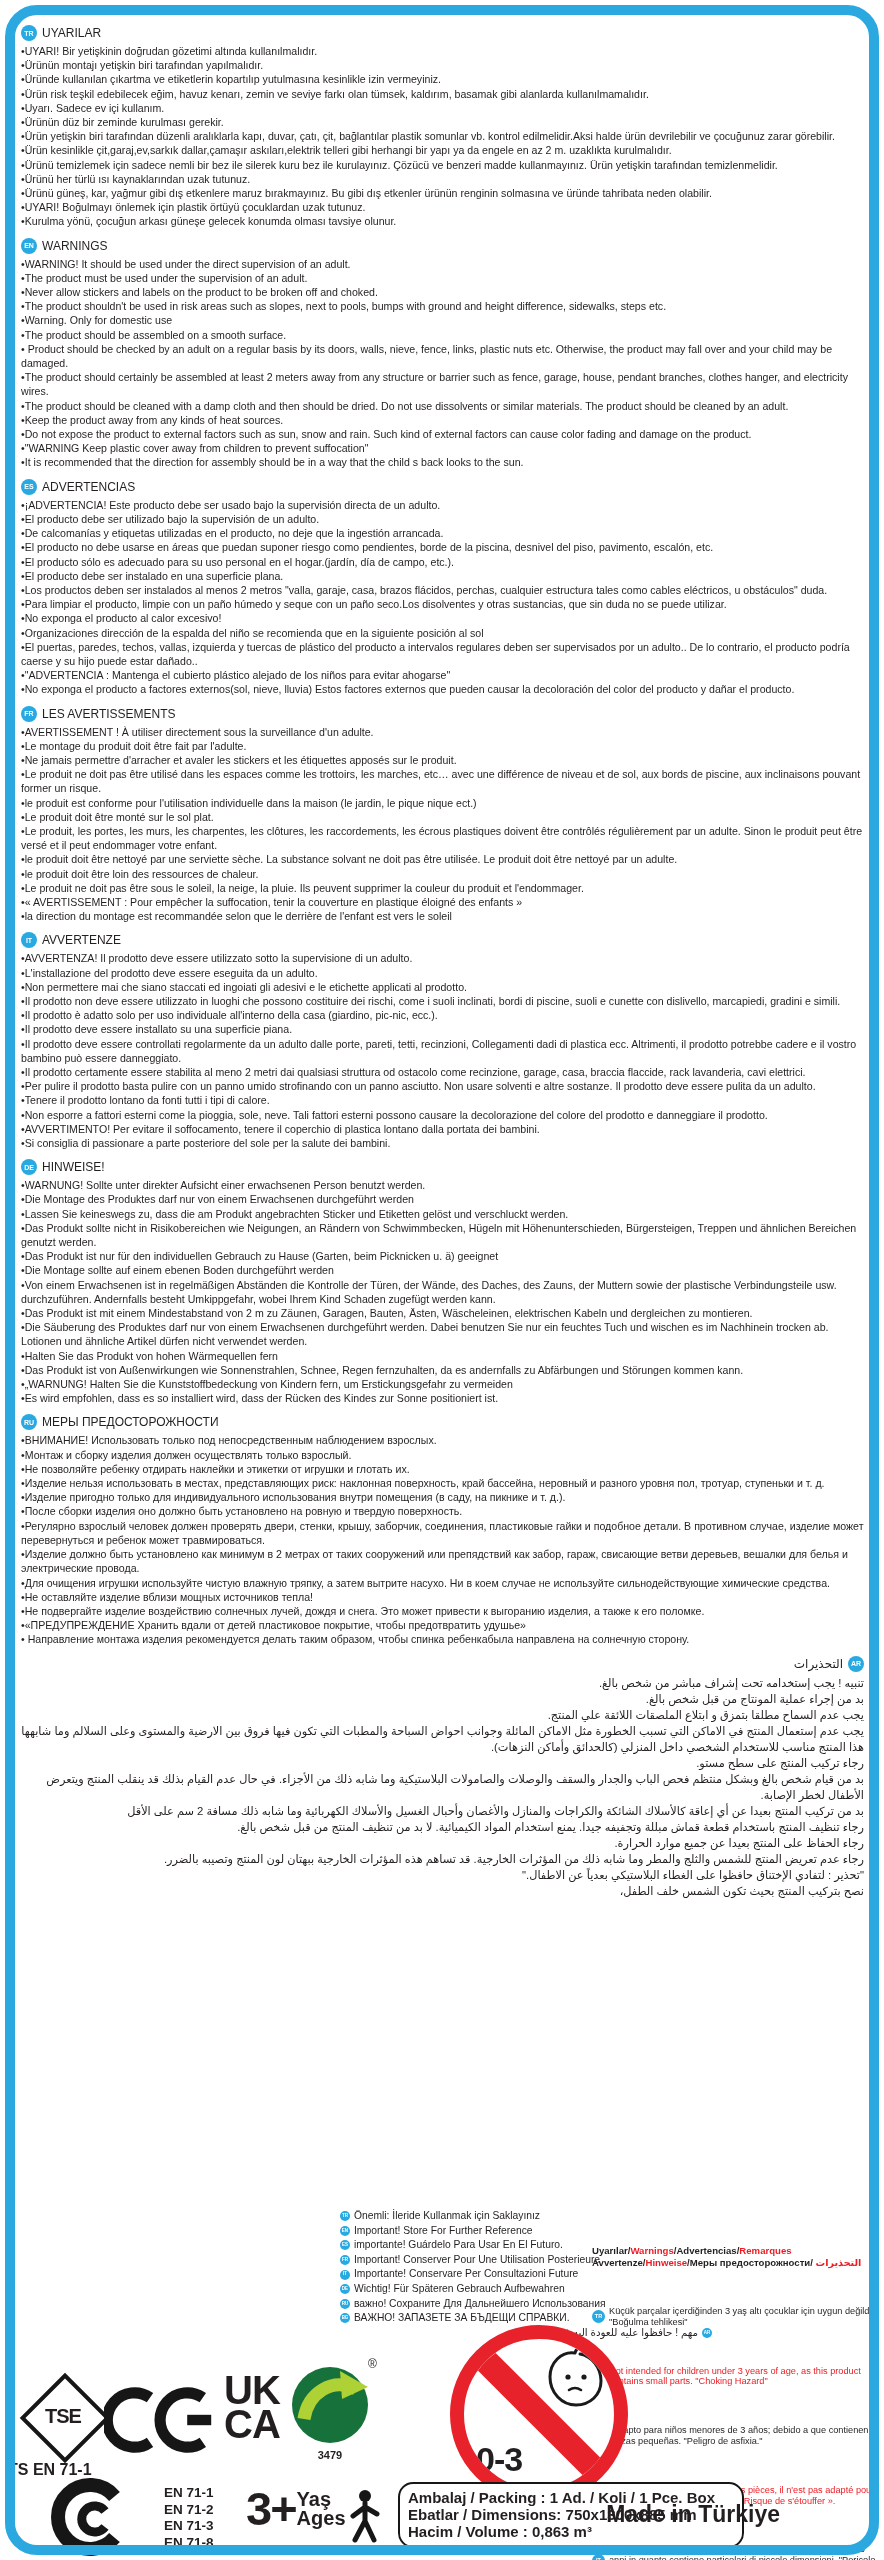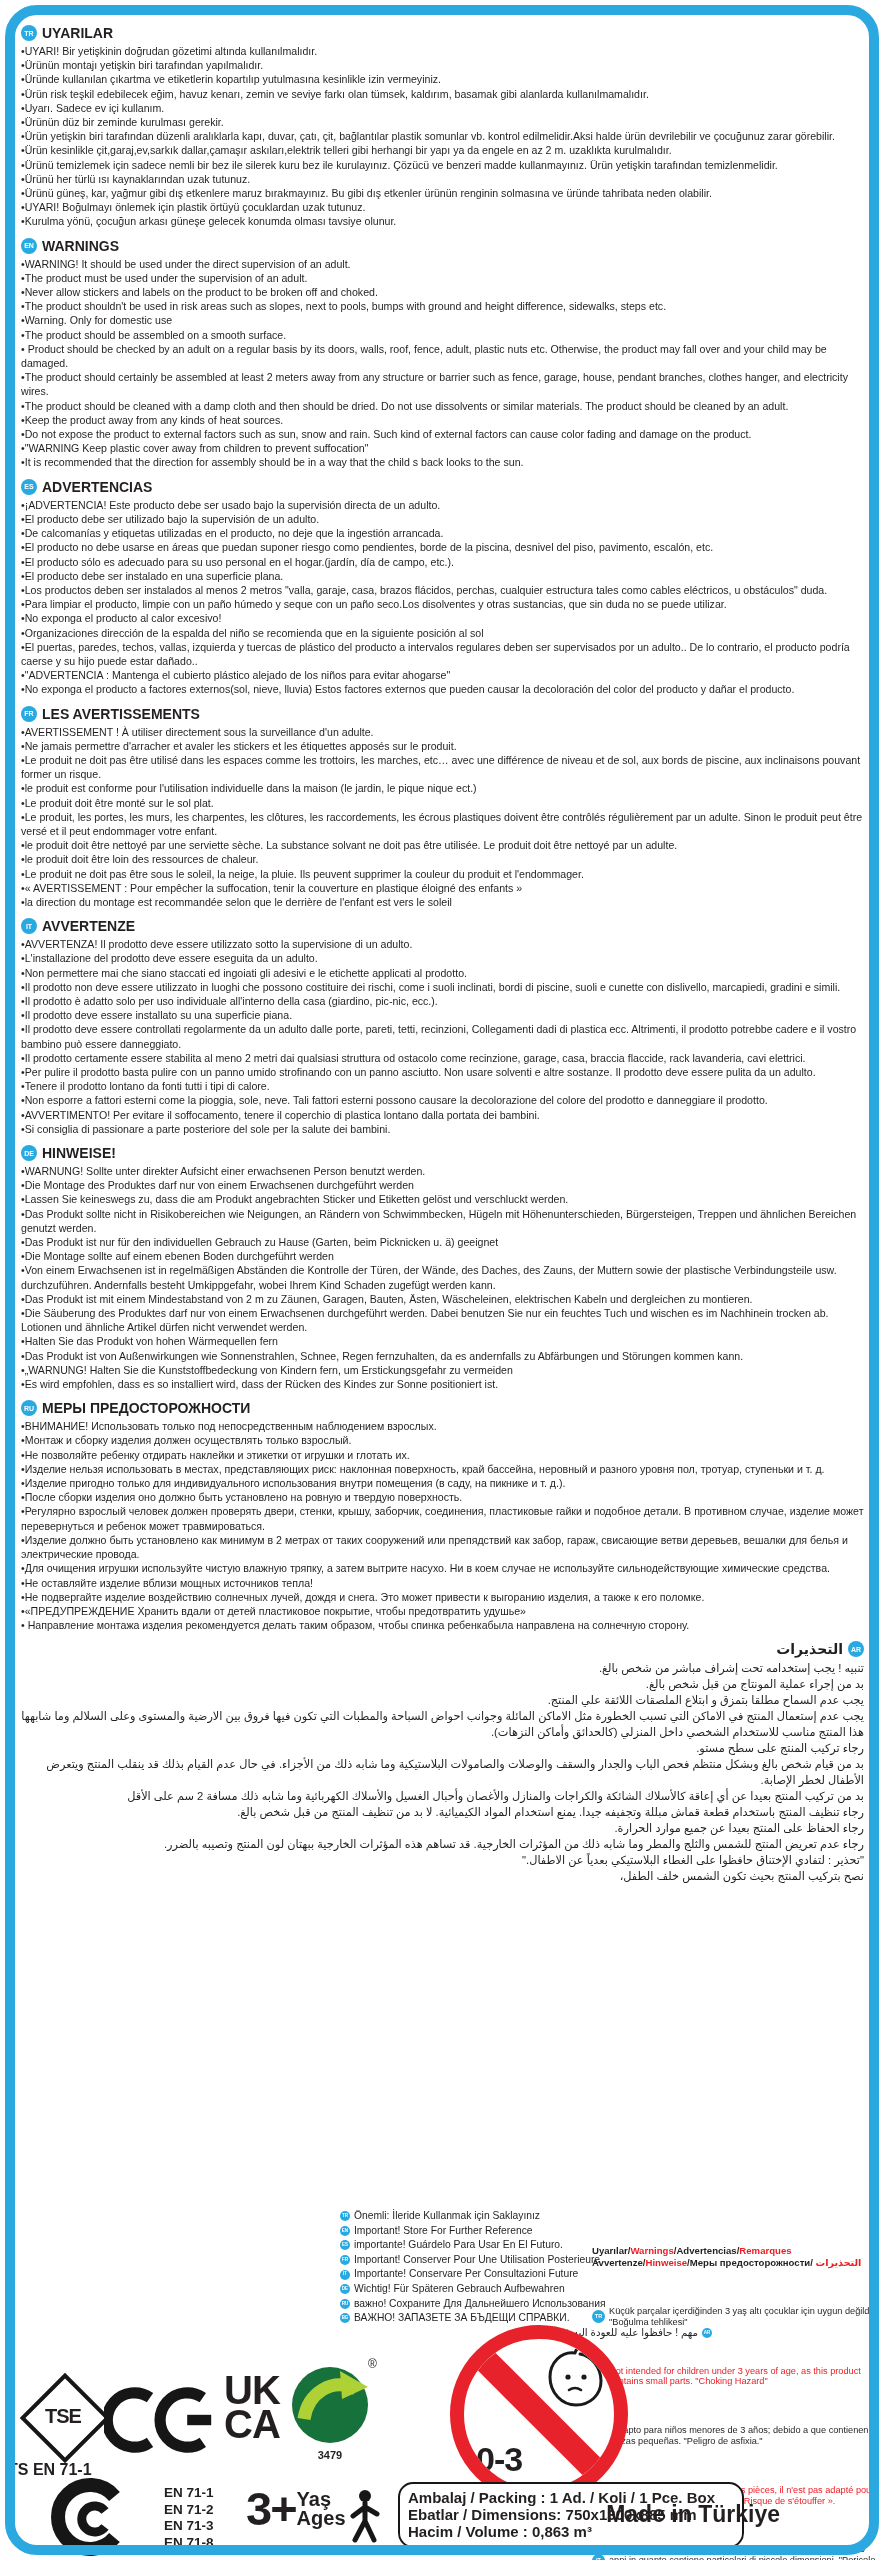--- a/index.html
+++ b/index.html
@@ -7,21 +7,21 @@
        font-family:"Liberation Sans","DejaVu Sans",sans-serif;color:#231f20;}
   .page{position:absolute;inset:0;background:#fff;overflow:hidden;}
   .frame{position:absolute;inset:5px;border:10px solid #2ba8e0;border-radius:32px;pointer-events:none;z-index:6;}
   .content{position:absolute;left:21px;top:24px;right:20px;z-index:1;}
 
   
   .sec{margin-bottom:8px;}
   .sec-head{display:flex;align-items:center;gap:5px;height:18px;margin-bottom:2px;}
   .badge{display:inline-flex;align-items:center;justify-content:center;width:16px;height:16px;
          border-radius:50%;background:#29a9e1;color:#fff;font-weight:bold;font-size:7px;flex:none;line-height:1;}
-  .sec-title{font-weight:bold;font-size:14px;}
+  .sec-title{font-weight:normal;font-size:12px;}
   .sec-list{list-style:none;margin:0;padding:0;}
   .sec-item{font-size:10.6px;line-height:14.2px;}
   .sec-item::before{content:"•";}
   section[dir="rtl"] .sec-item::before{content:"";}
   section[dir="rtl"] .sec-item{font-size:11.3px;line-height:16px;}
 
   
   .bottom-zone{position:absolute;left:0;top:2195px;width:796px;height:365px;z-index:2;}
 
   .keep{position:absolute;left:340px;top:14px;width:372px;}
@@ -101,21 +101,21 @@
             <span class="sec-title">WARNINGS</span>
           </div>
           <ul class="sec-list">
 
           <li class="sec-item">WARNING! It should be used under the direct supervision of an adult.</li>
             <li class="sec-item">The product must be used under the supervision of an adult.</li>
             <li class="sec-item">Never allow stickers and labels on the product to be broken off and choked.</li>
             <li class="sec-item">The product shouldn't be used in risk areas such as slopes, next to pools, bumps with ground and height difference, sidewalks, steps etc.</li>
             <li class="sec-item">Warning. Only for domestic use</li>
             <li class="sec-item">The product should be assembled on a smooth surface.</li>
-            <li class="sec-item"> Product should be checked by an adult on a regular basis by its doors, walls, roof, fence, adult, plastic nuts etc. Otherwise, the product may fall over and your child may be damaged.</li>
+            <li class="sec-item"> Product should be checked by an adult on a regular basis by its doors, walls, nieve, fence, links, plastic nuts etc. Otherwise, the product may fall over and your child may be damaged.</li>
             <li class="sec-item">The product should certainly be assembled at least 2 meters away from any structure or barrier such as fence, garage, house, pendant branches, clothes hanger, and electricity wires.</li>
             <li class="sec-item">The product should be cleaned with a damp cloth and then should be dried. Do not use dissolvents or similar materials. The product should be cleaned by an adult.</li>
             <li class="sec-item">Keep the product away from any kinds of heat sources.</li>
             <li class="sec-item">Do not expose the product to external factors such as sun, snow and rain. Such kind of external factors can cause color fading and damage on the product.</li>
             <li class="sec-item">"WARNING Keep plastic cover away from children to prevent suffocation"</li>
             <li class="sec-item">It is recommended that the direction for assembly should be in a way that the child s back looks to the sun.</li>
           </ul>
         </section>
         <section class="sec">
           <div class="sec-head">
@@ -140,20 +140,21 @@
           </ul>
         </section>
         <section class="sec">
           <div class="sec-head">
             <span class="badge">FR</span>
             <span class="sec-title">LES AVERTISSEMENTS</span>
           </div>
           <ul class="sec-list">
 
           <li class="sec-item">AVERTISSEMENT ! À utiliser directement sous la surveillance d'un adulte.</li>
+            <li class="sec-item">Le montage du produit doit être fait par l'adulte.</li>
             <li class="sec-item">Ne jamais permettre d'arracher et avaler les stickers et les étiquettes apposés sur le produit.</li>
             <li class="sec-item">Le produit ne doit pas être utilisé dans les espaces comme les trottoirs, les marches, etc… avec une différence de niveau et de sol, aux bords de piscine, aux inclinaisons pouvant former un risque.</li>
             <li class="sec-item">le produit est conforme pour l'utilisation individuelle dans la maison (le jardin, le pique nique ect.)</li>
             <li class="sec-item">Le produit doit être monté sur le sol plat.</li>
             <li class="sec-item">Le produit, les portes, les murs, les charpentes, les clôtures, les raccordements, les écrous plastiques doivent être contrôlés régulièrement par un adulte. Sinon le produit peut être versé et il peut endommager votre enfant.</li>
             <li class="sec-item">le produit doit être nettoyé par une serviette sèche. La substance solvant ne doit pas être utilisée. Le produit doit être nettoyé par un adulte.</li>
             <li class="sec-item">le produit doit être loin des ressources de chaleur.</li>
             <li class="sec-item">Le produit ne doit pas être sous le soleil, la neige, la pluie. Ils peuvent supprimer la couleur du produit et l'endommager.</li>
             <li class="sec-item">« AVERTISSEMENT : Pour empêcher la suffocation, tenir la couverture en plastique éloigné des enfants »</li>
             <li class="sec-item">la direction du montage est recommandée selon que le derrière de l'enfant est vers le soleil</li>

